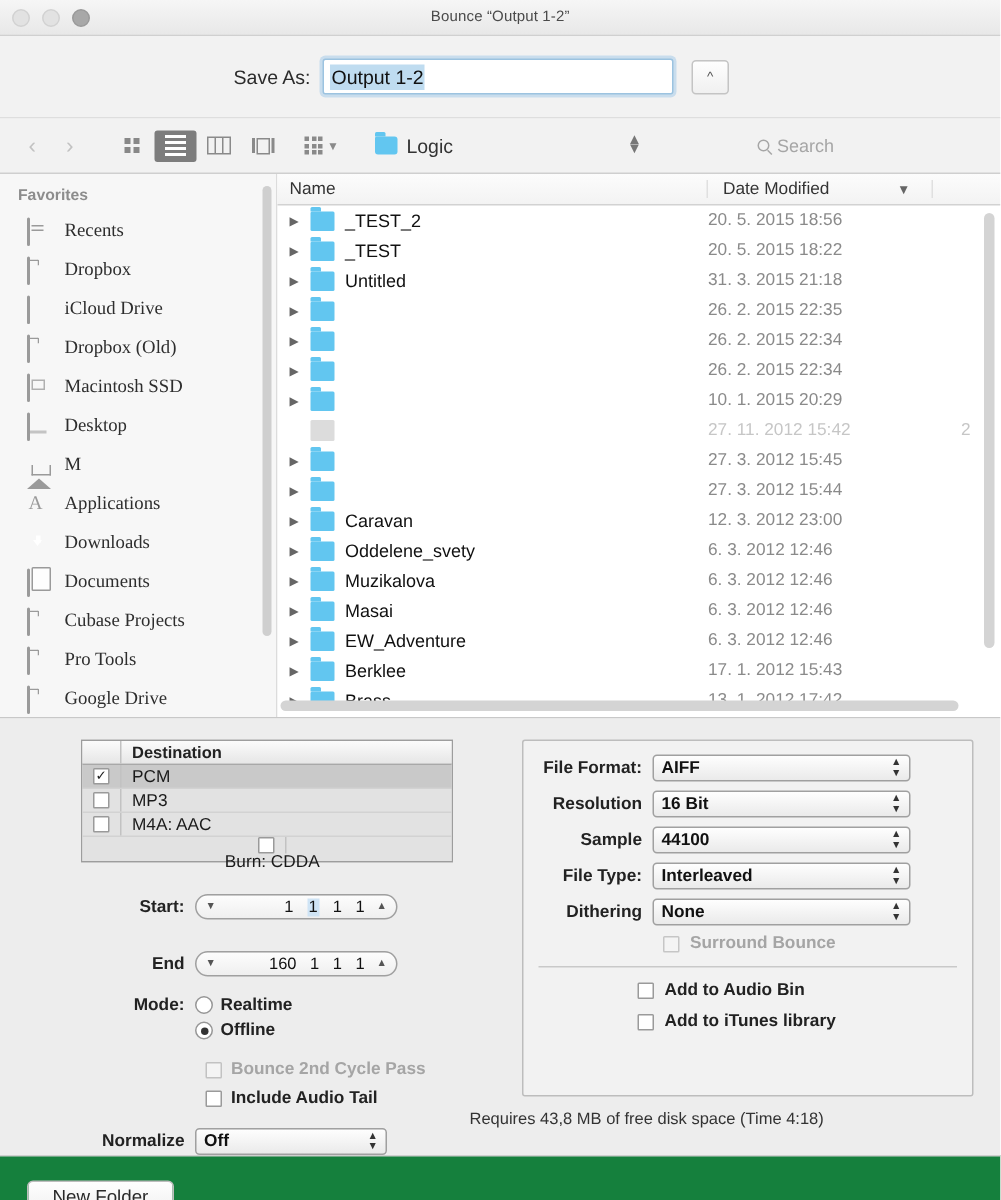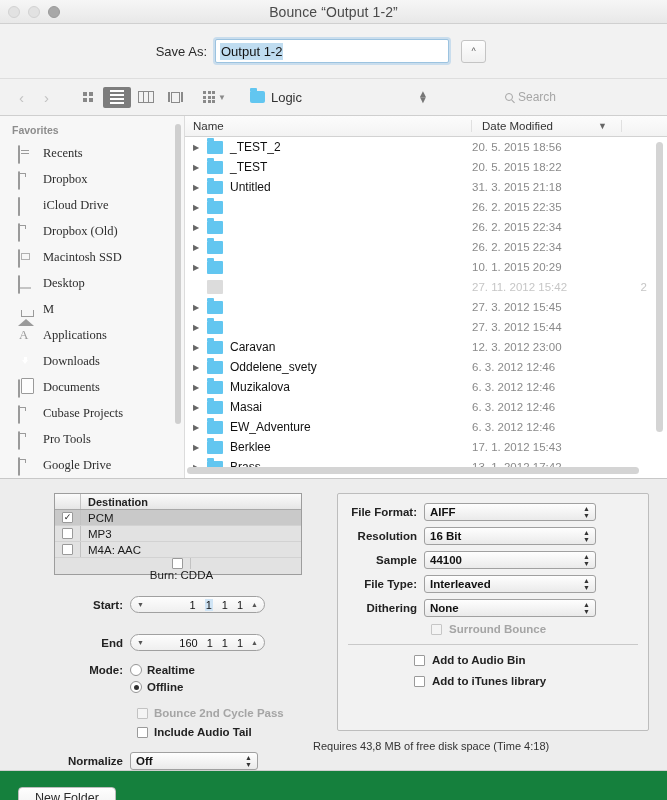--- a/index.html
+++ b/index.html
@@ -24,21 +24,21 @@
     background: linear-gradient(to bottom, #f6f6f6, #e8e8e8);
     border-bottom: 1px solid #d0d0d0;
     position: relative;
     display: flex; align-items: center; justify-content: center;
   }
   .traffic { position: absolute; left: 8px; top: 6px; display: flex; gap: 8px; }
   .light { width: 12px; height: 12px; border-radius: 50%;
            background: #e2e2e2; border: 1px solid #d2d2d2; }
   .light.zoom { background: #a8a8a8; border-color: #9a9a9a; }
   .title-text {
-    font-size: 14px; color: #4a4a4a; letter-spacing: .1px;
+    font-size: 10px; color: #4a4a4a; letter-spacing: .1px;
   }
 
   
   .saverow {
     height: 55px; flex: 0 0 55px;
     background: #f2f2f2;
     display: flex; align-items: center;
     border-bottom: 1px solid #dedede;
   }
   .saveas-label {
@@ -178,21 +178,21 @@
   .frow.dim .fdate, .frow.dim .fsize { color: #c6c6c6; }
   .v-scroll { position: absolute; right: 4px; top: 26px; width: 7px; height: 290px; background: #d4d4d4; border-radius: 4px; }
   .h-scroll-wrap { position:absolute; bottom:2px; left:2px; right:14px; height: 9px; }
   .h-scroll { width: 97%; height: 7px; background: #d4d4d4; border-radius: 4px; }
 
   
   .options {
     flex: 1; background: #ededed; position: relative;
     padding: 14px 18px 0 18px;
   }
-  .opt-inner { display: flex; gap: 16px; justify-content: flex-end; }
+  .opt-inner { display: flex; gap: 27px; justify-content: flex-end; }
   .opt-left { width: 270px; }
   .opt-right { flex: 1; }
 
   .dest-table {
     width: 248px; margin-left: 36px;
     border: 1px solid #9d9d9d; background: #fff;
     font-size: 11.5px;
   }
   .dest-head { display: flex; height: 16px; align-items: center;
     background: linear-gradient(to bottom,#fbfbfb,#e6e6e6);

